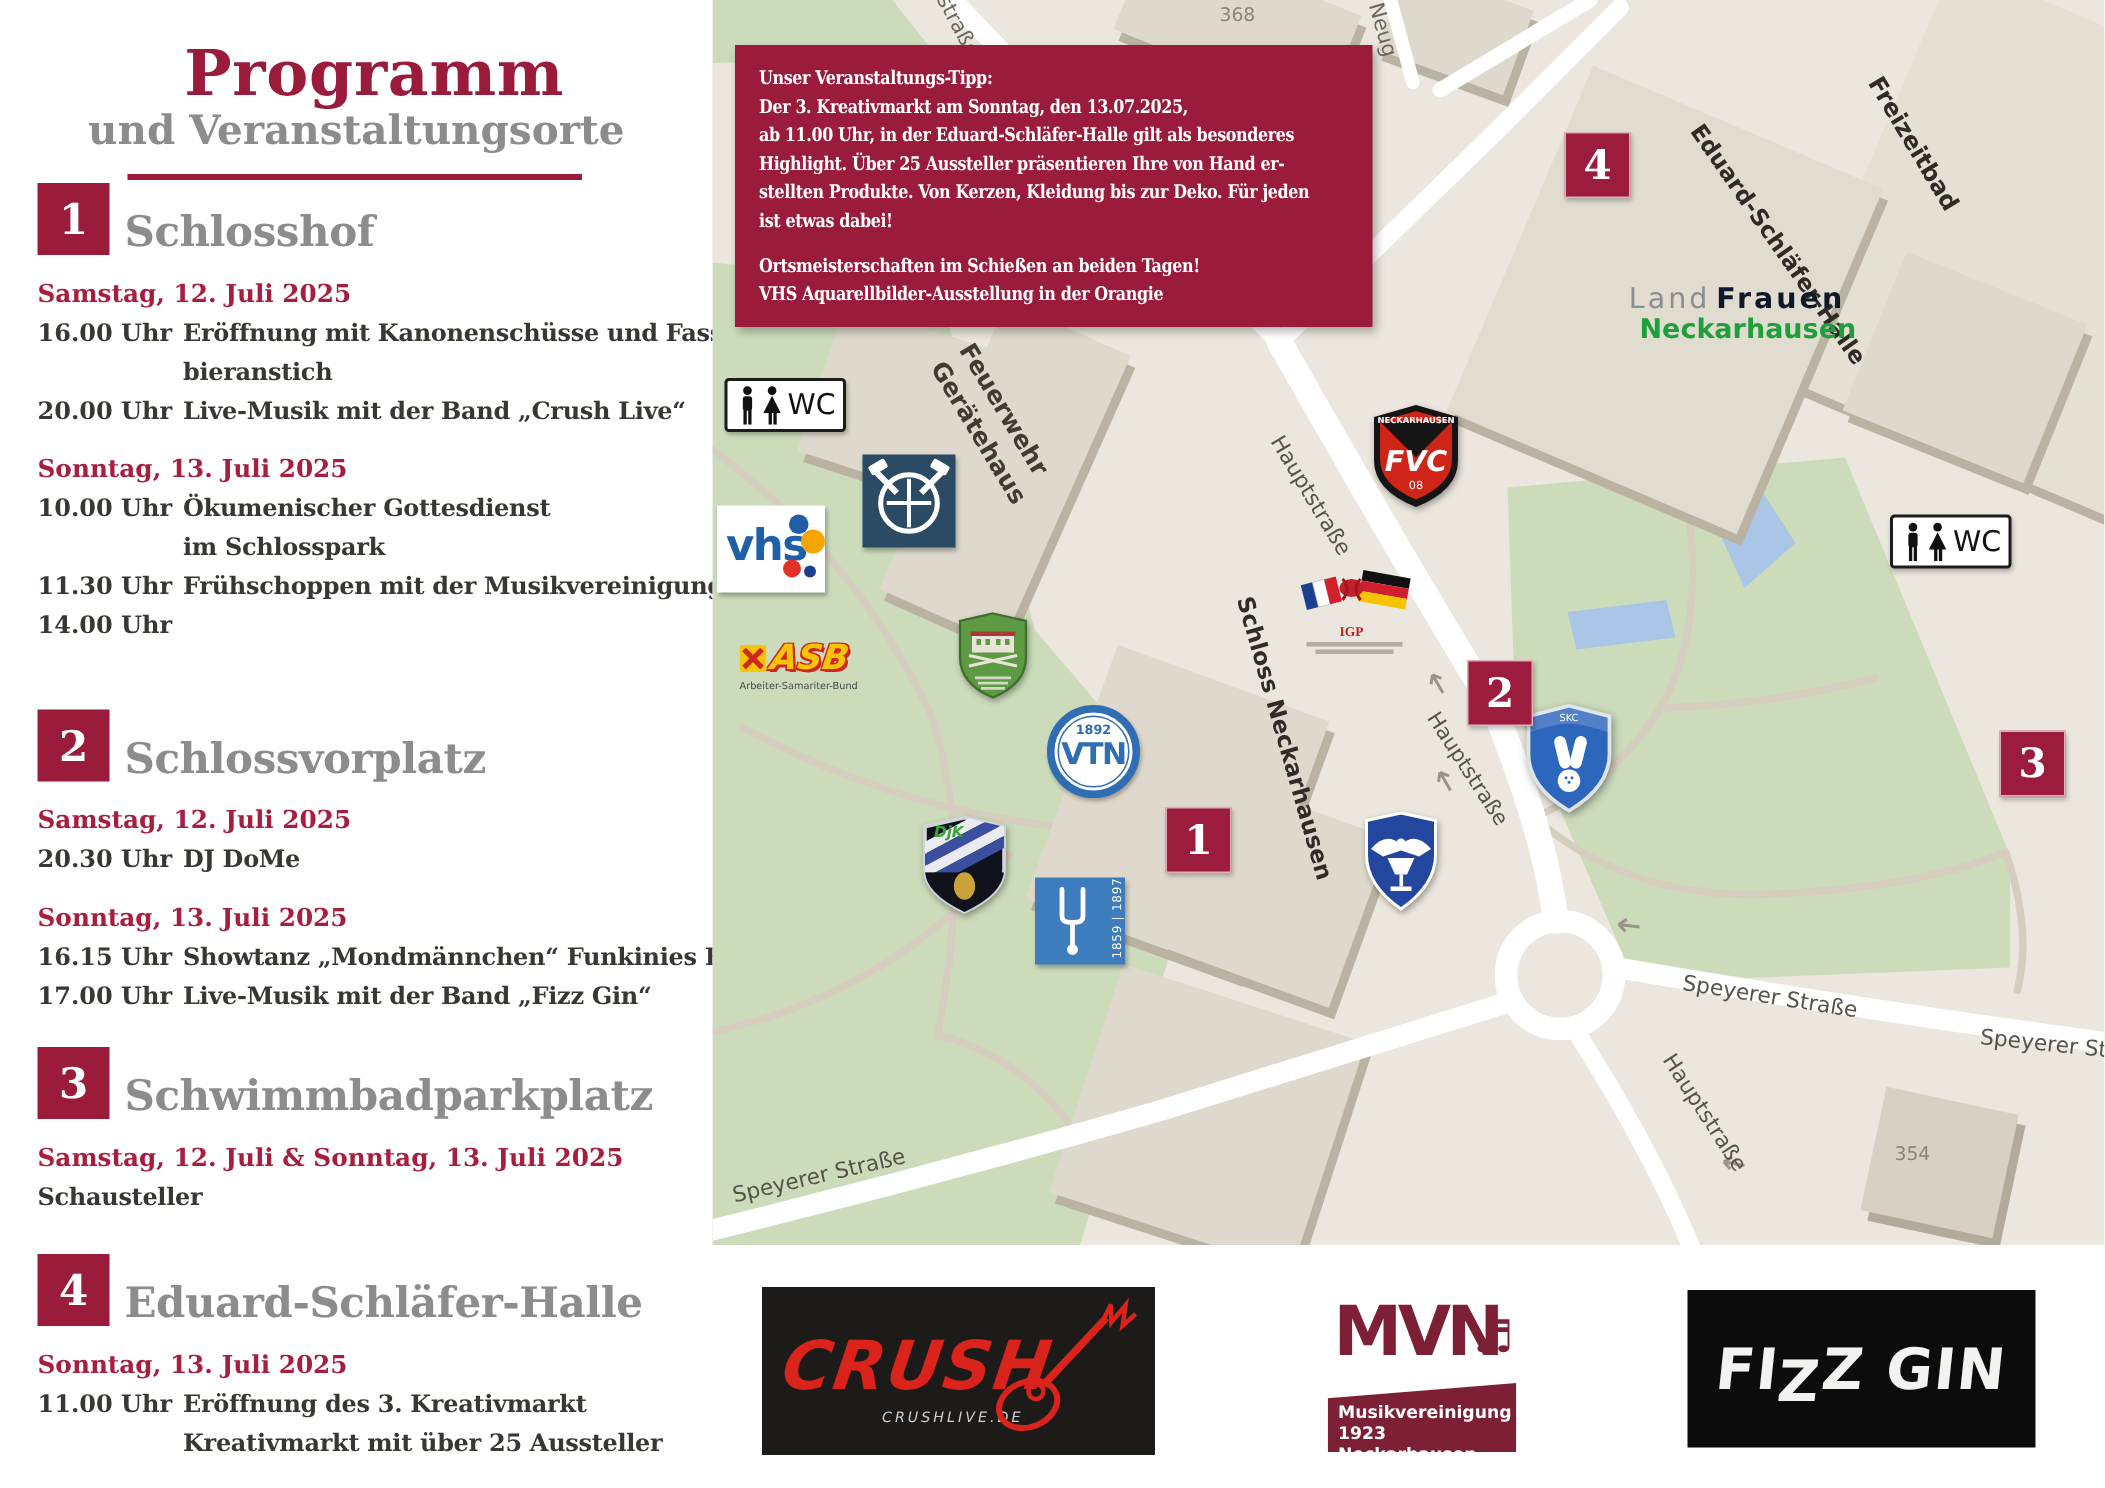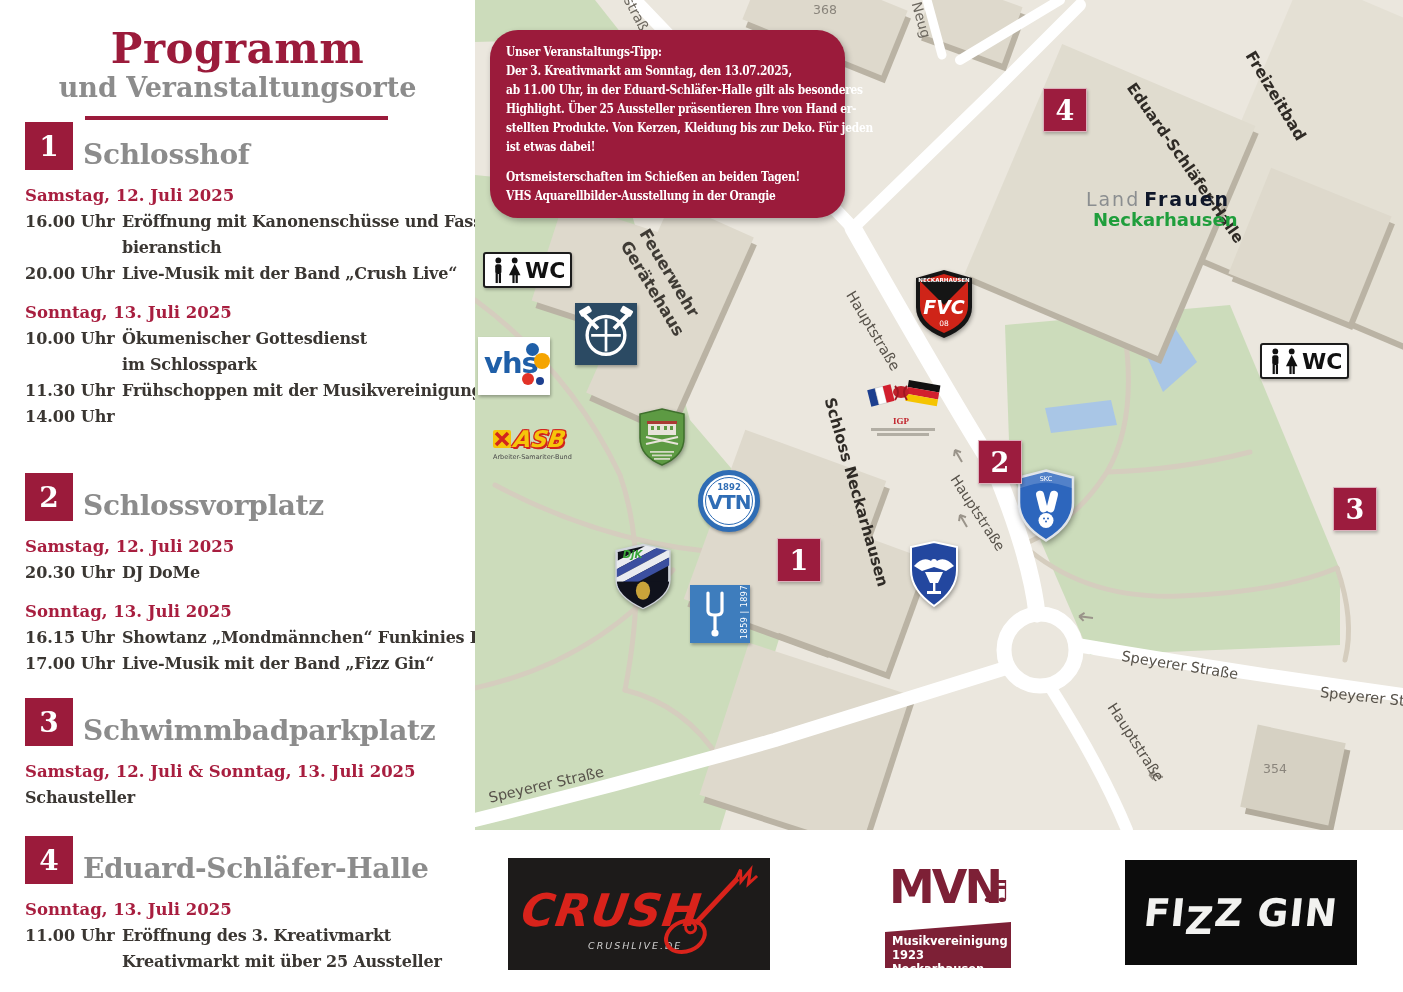--- a/index.html
+++ b/index.html
@@ -1,20 +1,20 @@
 <!DOCTYPE html>
 <html><head>
 <meta charset="utf-8">
 <style>
   html,body{margin:0;padding:0;background:#fff;}
   #page{position:relative;width:1403px;height:992px;background:#fff;overflow:hidden;
         font-family:"DejaVu Serif",serif;}
   
   #left-panel{position:absolute;left:0;top:0;width:475px;height:992px;}
-  #page-title{position:absolute;left:0;top:24px;width:475px;text-align:center;
+  #page-title{position:absolute;left:12px;top:24px;width:475px;text-align:center;
               font-size:42px;font-weight:700;color:#9b1b3b;letter-spacing:.5px;}
   #page-subtitle{position:absolute;left:0;top:72px;width:475px;text-align:center;
               font-size:27px;font-weight:700;color:#8c8c8c;}
   #title-rule{position:absolute;left:85px;top:116px;width:303px;height:4px;background:#9b1b3b;}
   .section{position:absolute;left:25px;width:448px;}
   .sec-head{display:flex;align-items:flex-start;gap:10px;height:48px;}
   .sec-num{width:48px;height:48px;background:#9b1b3b;color:#fff;flex:none;
            display:flex;align-items:center;justify-content:center;
            font-size:28px;font-weight:700;}
   .sec-title{font-size:28px;font-weight:700;color:#8c8c8c;transform:translateY(16px);
@@ -26,30 +26,30 @@
   
   #map{position:absolute;left:475px;top:0;width:928px;height:830px;background:#ebe7de;overflow:hidden;}
   #map svg.base{position:absolute;left:0;top:0;}
   .mlabel{position:absolute;transform-origin:0 0;white-space:nowrap;
           font-family:"DejaVu Sans",sans-serif;line-height:1.15;}
   .marker{position:absolute;width:44px;height:44px;background:#9c1c3e;
           border:1px solid rgba(255,255,255,.65);box-sizing:border-box;
           display:flex;align-items:center;justify-content:center;color:#fff;
           font-size:27px;font-weight:700;font-family:"DejaVu Serif",serif;
           box-shadow:1px 2px 3px rgba(0,0,0,.25);}
-  #tip-box{position:absolute;left:15px;top:30px;width:355px;box-sizing:border-box;
+  #tip-box{position:absolute;left:15px;top:30px;width:425px;box-sizing:border-box;
            background:#9b1b3b;color:#fff;padding:12px 22px 13px 16px;
-           box-shadow:2px 3px 6px rgba(0,0,0,.3);border-radius:28px;}
+           box-shadow:2px 3px 6px rgba(0,0,0,.3);}
   .tip-line{font-size:12.5px;font-weight:700;letter-spacing:-0.3px;line-height:19px;
             white-space:nowrap;transform:scaleX(.85);transform-origin:0 50%;}
   .tip-line.gap{margin-top:11px;}
   .wc-sign{position:absolute;display:flex;align-items:center;gap:1px;background:#fff;
            border:2px solid #1c1c1c;border-radius:3px;padding:3px 5px;height:36px;box-sizing:border-box;
            box-shadow:1px 2px 3px rgba(0,0,0,.25);}
-  .wc-sign span{font-family:"DejaVu Sans",sans-serif;font-weight:700;font-size:22px;color:#111;}
+  .wc-sign span{font-family:"DejaVu Sans",sans-serif;font-weight:400;font-size:19px;color:#111;}
   .logo-box{position:absolute;}
   #vhs-logo{width:72px;height:58px;background:#fff;box-shadow:1px 2px 3px rgba(0,0,0,.3);}
   #vhs-logo .vhs-text{position:absolute;left:6px;top:9px;color:#1f5fa8;font-family:"DejaVu Sans",sans-serif;
            font-weight:700;font-size:29px;letter-spacing:-1px;}
   .dot{position:absolute;border-radius:50%;}
   #navy-logo{width:62px;height:62px;background:#2b4a63;box-shadow:1px 2px 3px rgba(0,0,0,.3);}
   #saenger-logo{width:60px;height:58px;background:#3e7dbd;box-shadow:1px 2px 3px rgba(0,0,0,.3);}
   #saenger-logo .years{position:absolute;right:1px;bottom:4px;color:#fff;font-family:"DejaVu Sans",sans-serif;
            font-size:8px;writing-mode:vertical-rl;transform:rotate(180deg);letter-spacing:.5px;}
   #vtn-logo{width:62px;height:62px;border-radius:50%;background:#fff;border:5px solid #2f6db5;

